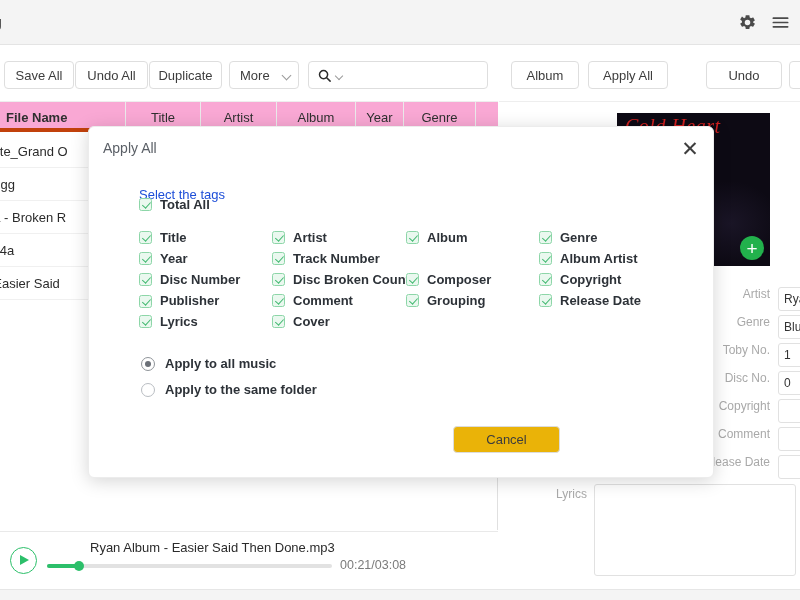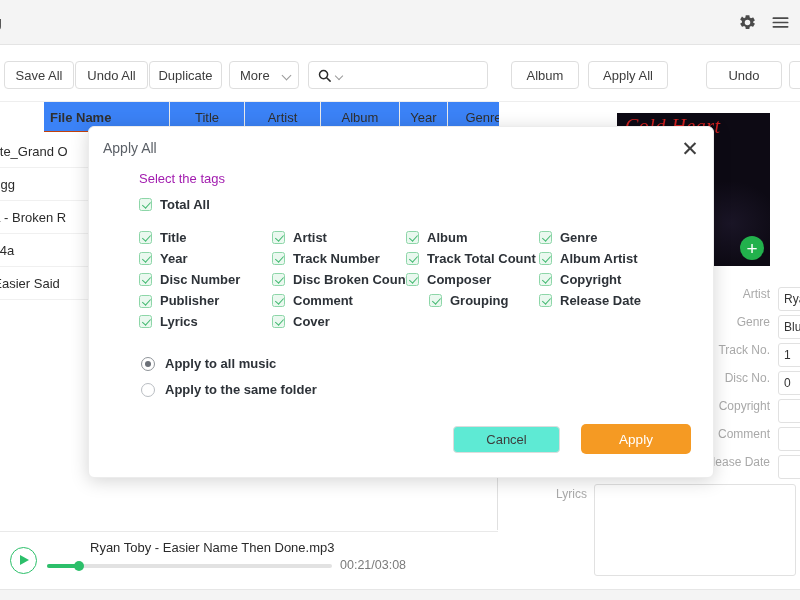--- a/index.html
+++ b/index.html
@@ -94,23 +94,22 @@
     width: 132px; height: 20px;
     border: 0; outline: 0; background: transparent;
     font-size: 12px; color: #444;
     font-family: "Liberation Sans", sans-serif;
   }
 
   
   .table-head {
     position: absolute; left: 0; top: 57px;
     width: 498px; height: 30px;
-    border-bottom: 1px solid #c2410c;
-    background: #3b82f6;
-    margin-left: 44px;
+    border-bottom: 4px solid #c2410c;
+    background: #f9a8d4;
   }
   .th {
     position: absolute; top: 0; height: 30px;
     display: flex; align-items: center;
     font-size: 13px; color: #2f2f2f;
     border-left: 1px solid #eaeaea;
     padding-left: 8px;
     cursor: pointer;
     white-space: nowrap;
   }
@@ -292,22 +291,22 @@
     font-size: 14px; color: #5a5f66;
   }
   .modal-close {
     position: absolute; right: 10px; top: 8px;
     width: 26px; height: 26px;
     display: flex; align-items: center; justify-content: center;
     font-size: 21px; color: #3f3f3f; cursor: pointer;
     line-height: 1;
   }
   .select-tags-label {
-    position: absolute; left: 50px; top: 44px;
-    font-size: 13px; color: #a21caf;
+    position: absolute; left: 50px; top: 60px;
+    font-size: 13px; color: #1d4ed8;
   }
   .chk {
     position: absolute;
     display: flex; align-items: center;
     cursor: pointer;
     white-space: nowrap;
   }
   .chk-box {
     width: 13px; height: 13px;
     border: 1px solid #8dd6a8;
@@ -349,21 +348,21 @@
   }
   .radio-label {
     margin-left: 10px;
     font-size: 13px; color: #2d3238; font-weight: bold;
   }
 
   .btn-cancel {
     position: absolute; left: 364px; top: 299px;
     width: 107px; height: 27px;
     border: 1px solid #dcdcdc; border-radius: 4px;
-    background: #5eead4;
+    background: #eab308;
     font-size: 13px; color: #3d3d3d;
     font-family: "Liberation Sans", sans-serif;
     cursor: pointer;
   }
   .btn-apply {
     position: absolute; left: 492px; top: 297px;
     width: 110px; height: 30px;
     border: 0; border-radius: 5px;
     background: #f59a23;
     font-size: 13.5px; color: #ffffff;
@@ -465,21 +464,21 @@
     <span class="field-label">Artist</span>
   </div>
   <input class="field-input" style="left: 778px; top: 287px; width: 120px;" value="Ryan Toby">
 
   <div class="field-row" style="left:684px; top:315px; width:86px;">
     <span class="field-label">Genre</span>
   </div>
   <input class="field-input" style="left: 778px; top: 315px; width: 120px;" value="Blues">
 
   <div class="field-row" style="left:684px; top:343px; width:86px;">
-    <span class="field-label">Track No.</span>
+    <span class="field-label">Toby No.</span>
   </div>
   <input class="field-input" style="left: 778px; top: 343px; width: 120px;" value="1">
 
   <div class="field-row" style="left:684px; top:371px; width:86px;">
     <span class="field-label">Disc No.</span>
   </div>
   <input class="field-input" style="left: 778px; top: 371px; width: 120px;" value="0">
 
   <div class="field-row" style="left:684px; top:399px; width:86px;">
     <span class="field-label">Copyright</span>
@@ -496,21 +495,21 @@
   </div>
   <input class="field-input" style="left: 778px; top: 455px; width: 120px;" value="">
 
   <div class="lyrics-label">Lyrics</div>
   <textarea class="lyrics-box" style=""></textarea>
 
   <div class="player">
     <div class="play-btn">
       <div class="play-tri"></div>
     </div>
-    <div class="player-title">Ryan Toby - Easier Name Then Done.mp3</div>
+    <div class="player-title">Ryan Album - Easier Said Then Done.mp3</div>
     <div class="track-rail">
       <div class="track-fill"></div>
       <div class="track-knob"></div>
     </div>
     <div class="player-time">00:21/03:08</div>
   </div>
   <div class="bottom-strip"></div>
 
   <div class="modal-shadow">
     <div class="modal-title">Apply All</div>
@@ -541,24 +540,20 @@
     </div>
 
     <div class="chk" style="left:50px; top:124px;">
       <span class="chk-box"></span>
       <span class="chk-label">Year</span>
     </div>
     <div class="chk" style="left:183px; top:124px;">
       <span class="chk-box"></span>
       <span class="chk-label">Track Number</span>
     </div>
-    <div class="chk" style="left:317px; top:124px;">
-      <span class="chk-box"></span>
-      <span class="chk-label">Track Total Count</span>
-    </div>
     <div class="chk" style="left:450px; top:124px;">
       <span class="chk-box"></span>
       <span class="chk-label">Album Artist</span>
     </div>
 
     <div class="chk" style="left:50px; top:145px;">
       <span class="chk-box"></span>
       <span class="chk-label">Disc Number</span>
     </div>
     <div class="chk" style="left:183px; top:145px;">
@@ -575,21 +570,21 @@
     </div>
 
     <div class="chk" style="left:50px; top:166px;align-items:flex-end;">
       <span class="chk-box"></span>
       <span class="chk-label">Publisher</span>
     </div>
     <div class="chk" style="left:183px; top:166px;">
       <span class="chk-box"></span>
       <span class="chk-label">Comment</span>
     </div>
-    <div class="chk" style="left:317px; top:166px;margin-left:23px;">
+    <div class="chk" style="left:317px; top:166px;">
       <span class="chk-box"></span>
       <span class="chk-label">Grouping</span>
     </div>
     <div class="chk" style="left:450px; top:166px;">
       <span class="chk-box"></span>
       <span class="chk-label">Release Date</span>
     </div>
 
     <div class="chk" style="left:50px; top:187px;">
       <span class="chk-box"></span>
@@ -603,16 +598,15 @@
     <div class="radio" style="left:52px; top:255px;">
       <span class="radio-dot"></span>
       <span class="radio-label">Apply to the same folder</span>
     </div>
     <div class="radio on" style="left:52px; top:229px;">
       <span class="radio-dot"></span>
       <span class="radio-label">Apply to all music</span>
     </div>
 
     <button class="btn-cancel">Cancel</button>
-    <button class="btn-apply">Apply</button>
   </div>
 
 </div>
 
 </body></html>

